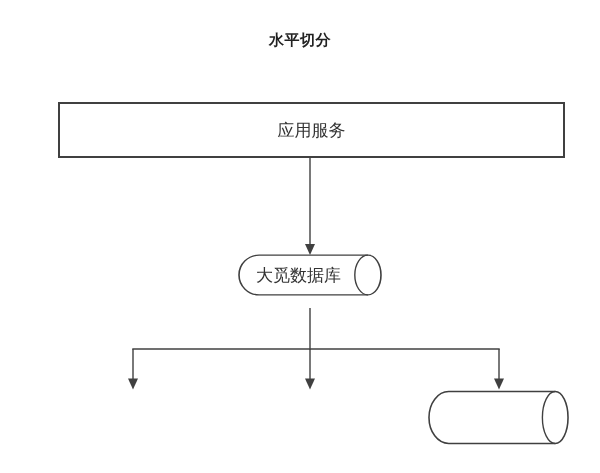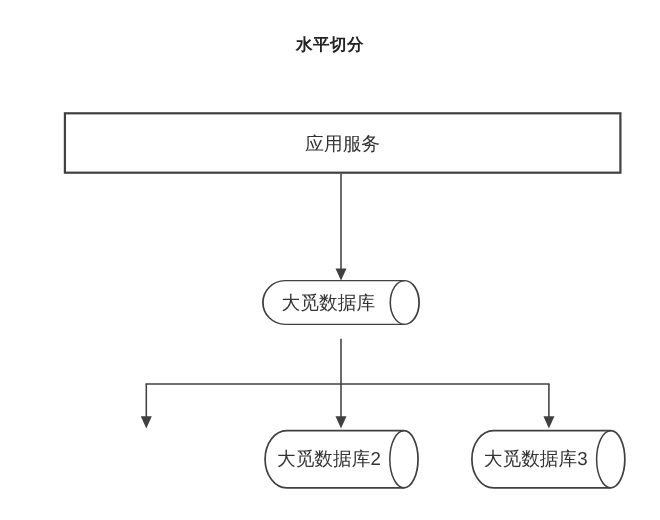--- a/index.html
+++ b/index.html
@@ -141,30 +141,22 @@
 
   <div class="node cyl cyl-main">
     <svg class="cyl-shape" viewBox="0 0 144 54" preserveAspectRatio="none" aria-hidden="true">
       <path class="body" d="M 21 1.5 H 129 A 13 25.5 0 0 1 129 52.5 H 21 A 20 25.5 0 0 1 21 1.5 Z"></path>
       <path class="rim" d="M 129 1.5 A 13 25.5 0 0 0 129 52.5"></path>
     </svg>
     <span class="cyl-label">大觅数据库</span>
   </div>
 
 
-  <div class="node cyl cyl-db2">
-    <svg class="cyl-shape" viewBox="0 0 144 54" preserveAspectRatio="none" aria-hidden="true">
-      <path class="body" d="M 21 1.5 H 129 A 13 25.5 0 0 1 129 52.5 H 21 A 20 25.5 0 0 1 21 1.5 Z"></path>
-      <path class="rim" d="M 129 1.5 A 13 25.5 0 0 0 129 52.5"></path>
-    </svg>
-    <span class="cyl-label">大觅数据库2</span>
-  </div>
 
   <div class="node cyl cyl-db3">
     <svg class="cyl-shape" viewBox="0 0 144 54" preserveAspectRatio="none" aria-hidden="true">
       <path class="body" d="M 21 1.5 H 129 A 13 25.5 0 0 1 129 52.5 H 21 A 20 25.5 0 0 1 21 1.5 Z"></path>
       <path class="rim" d="M 129 1.5 A 13 25.5 0 0 0 129 52.5"></path>
     </svg>
-    <span class="cyl-label">大觅数据库3</span>
   </div>
 
 
 </div>
 
 </body></html>

